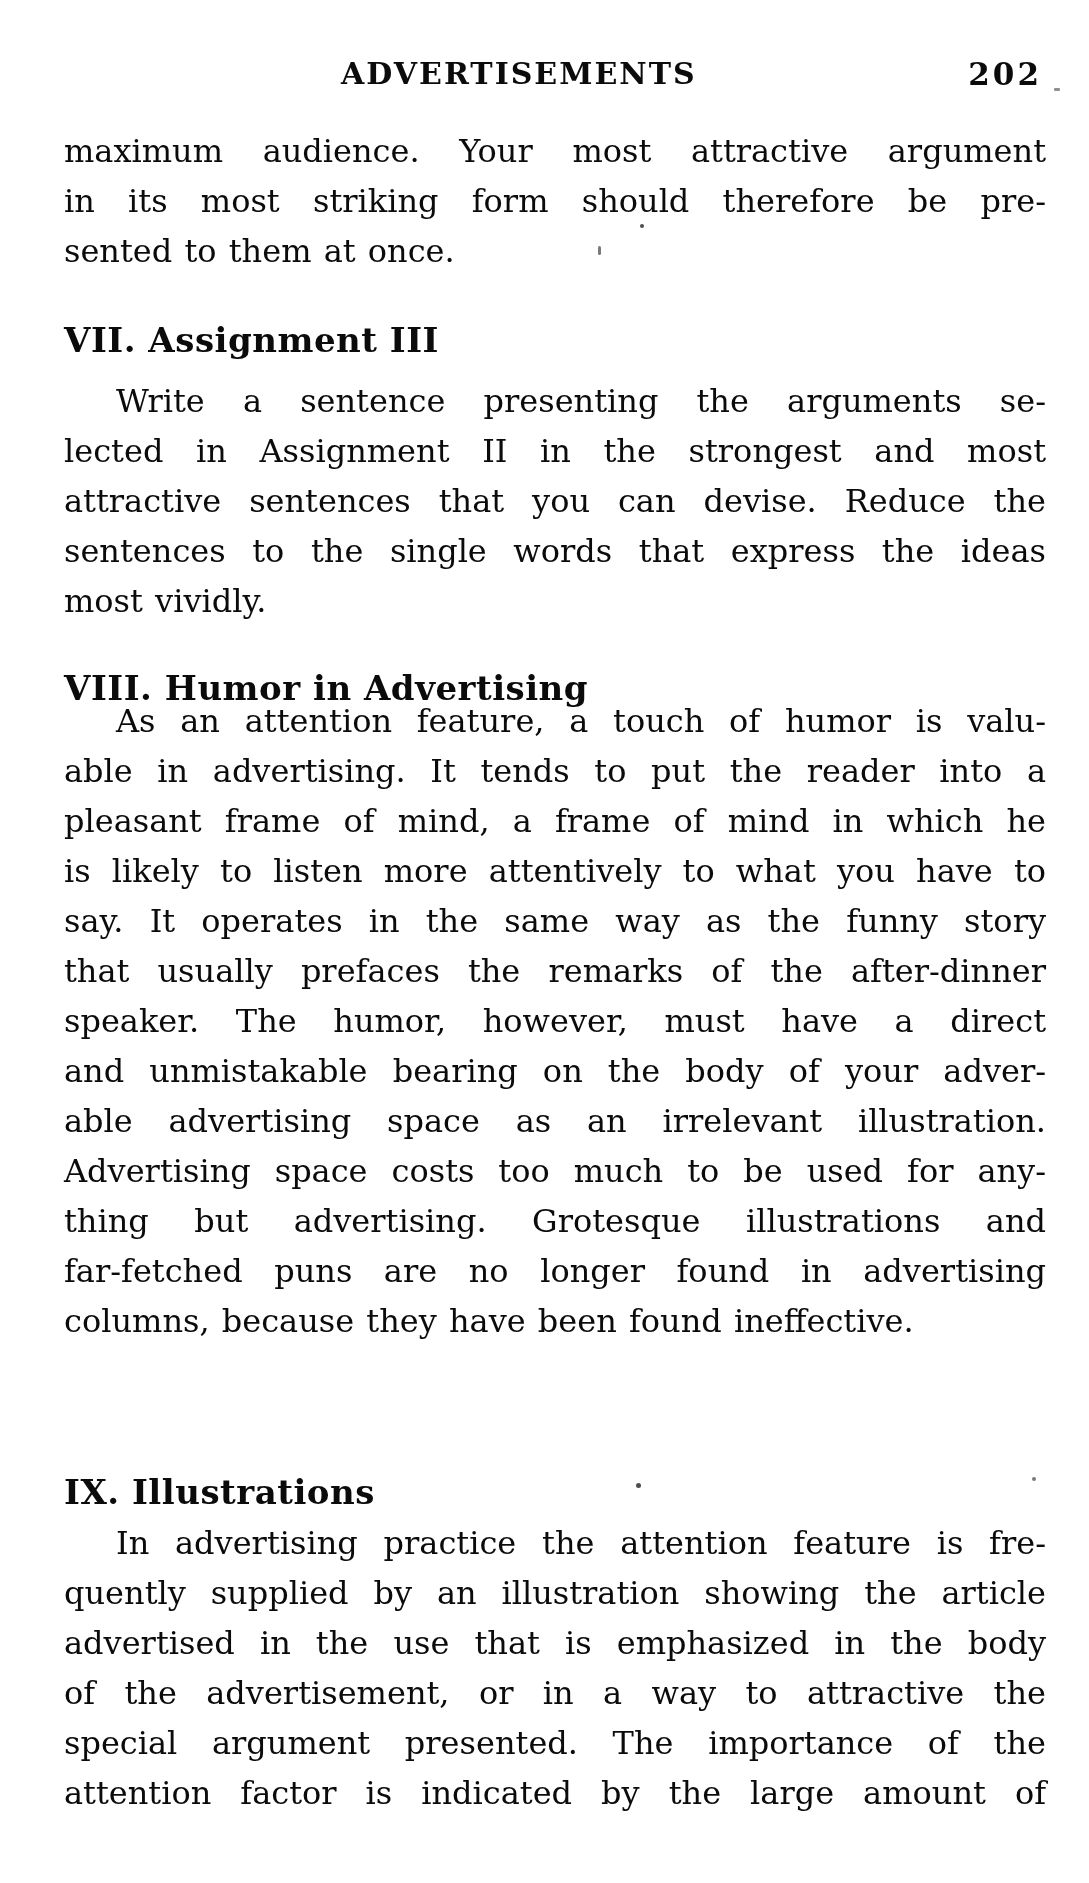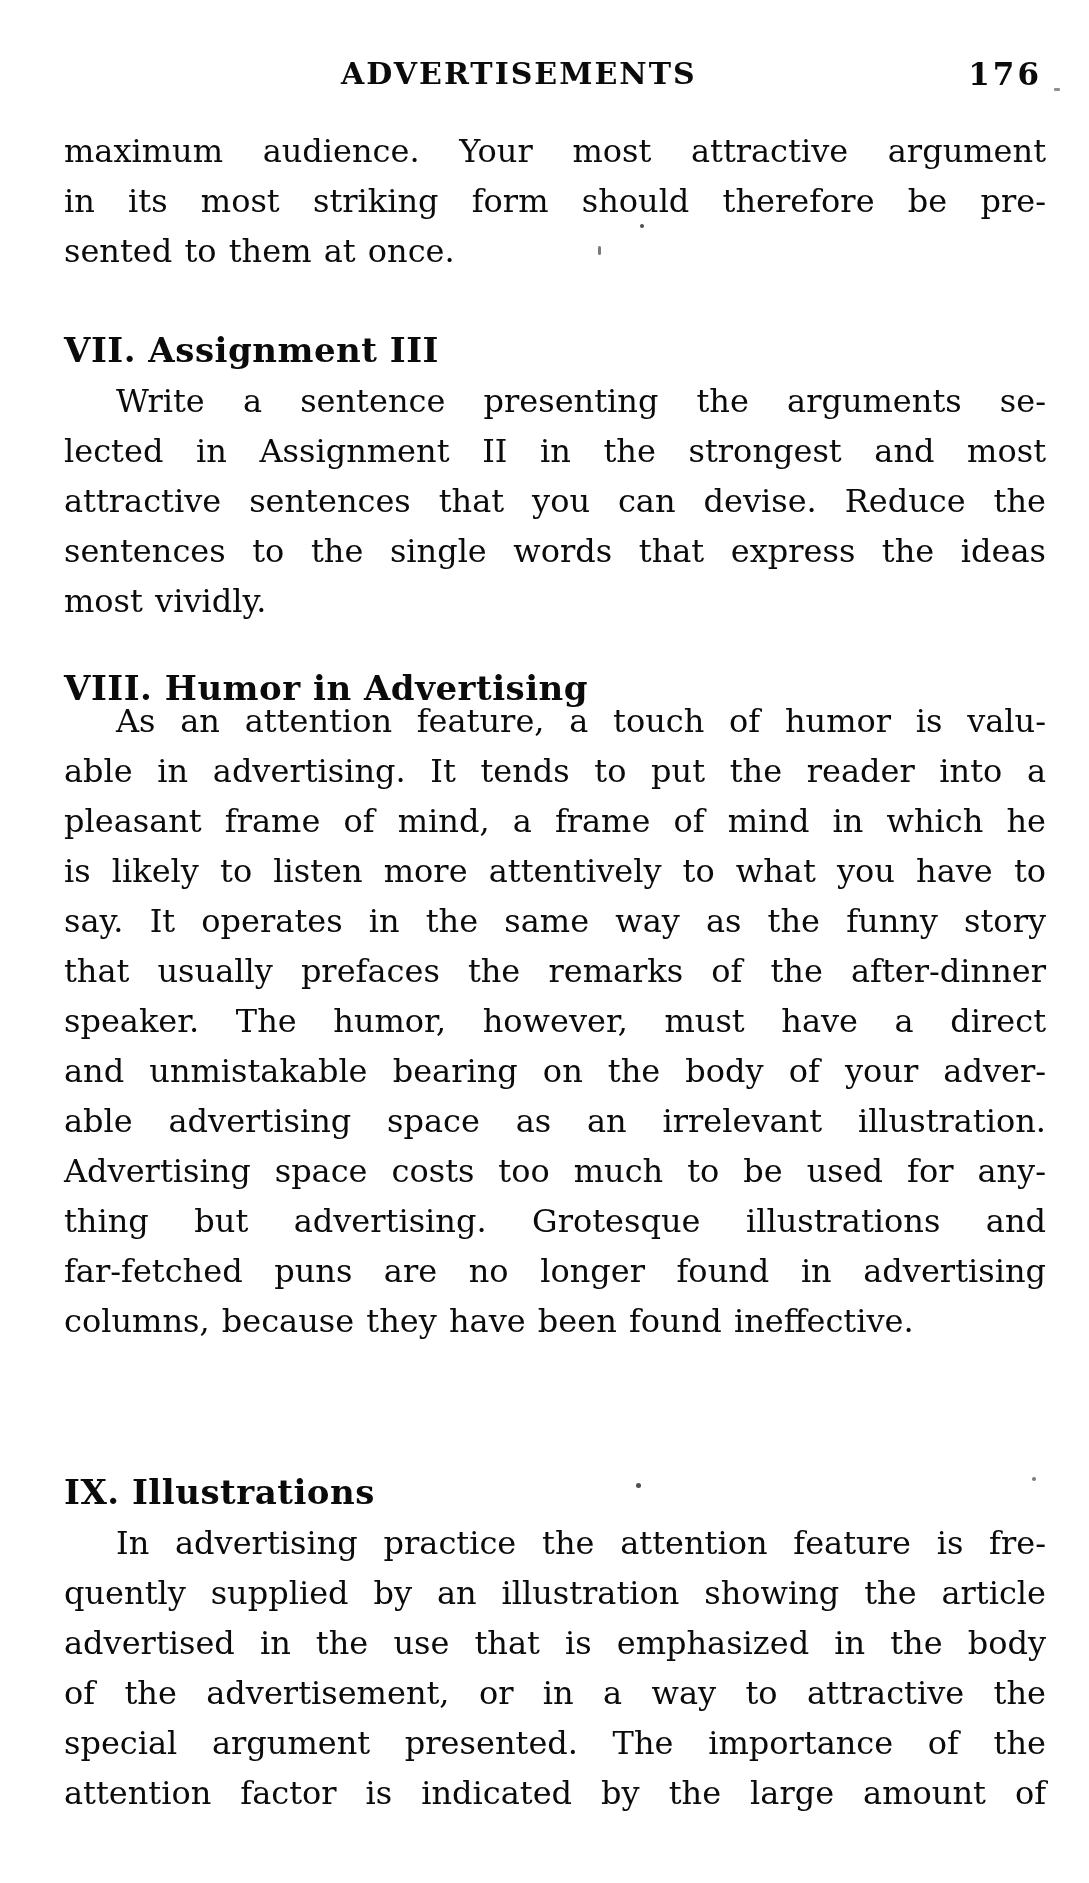--- a/index.html
+++ b/index.html
@@ -56,29 +56,29 @@
     width:5px;height:5px;
     opacity:.8;
   }
 </style>
 </head>
 <body>
 
 <div class="page">
 
   <div class="running-head">ADVERTISEMENTS</div>
-  <div class="folio">176</div>
+  <div class="folio">202</div>
 
   <div class="block para" style="top:126px;">
     <div class="line">maximum audience. Your most attractive argument</div>
     <div class="line">in its most striking form should therefore be pre-</div>
     <div class="line last">sented to them at once.</div>
   </div>
 
-  <div class="block heading" style="top:328px;">VII. Assignment III</div>
+  <div class="block heading" style="top:318px;">VII. Assignment III</div>
   <div class="block para" style="top:376px;">
     <div class="line indent">Write a sentence presenting the arguments se-</div>
     <div class="line">lected in Assignment II in the strongest and most</div>
     <div class="line">attractive sentences that you can devise. Reduce the</div>
     <div class="line">sentences to the single words that express the ideas</div>
     <div class="line last">most vividly.</div>
   </div>
 
   <div class="block heading" style="top:666px;">VIII. Humor in Advertising</div>
   <div class="block para" style="top:696px;">

